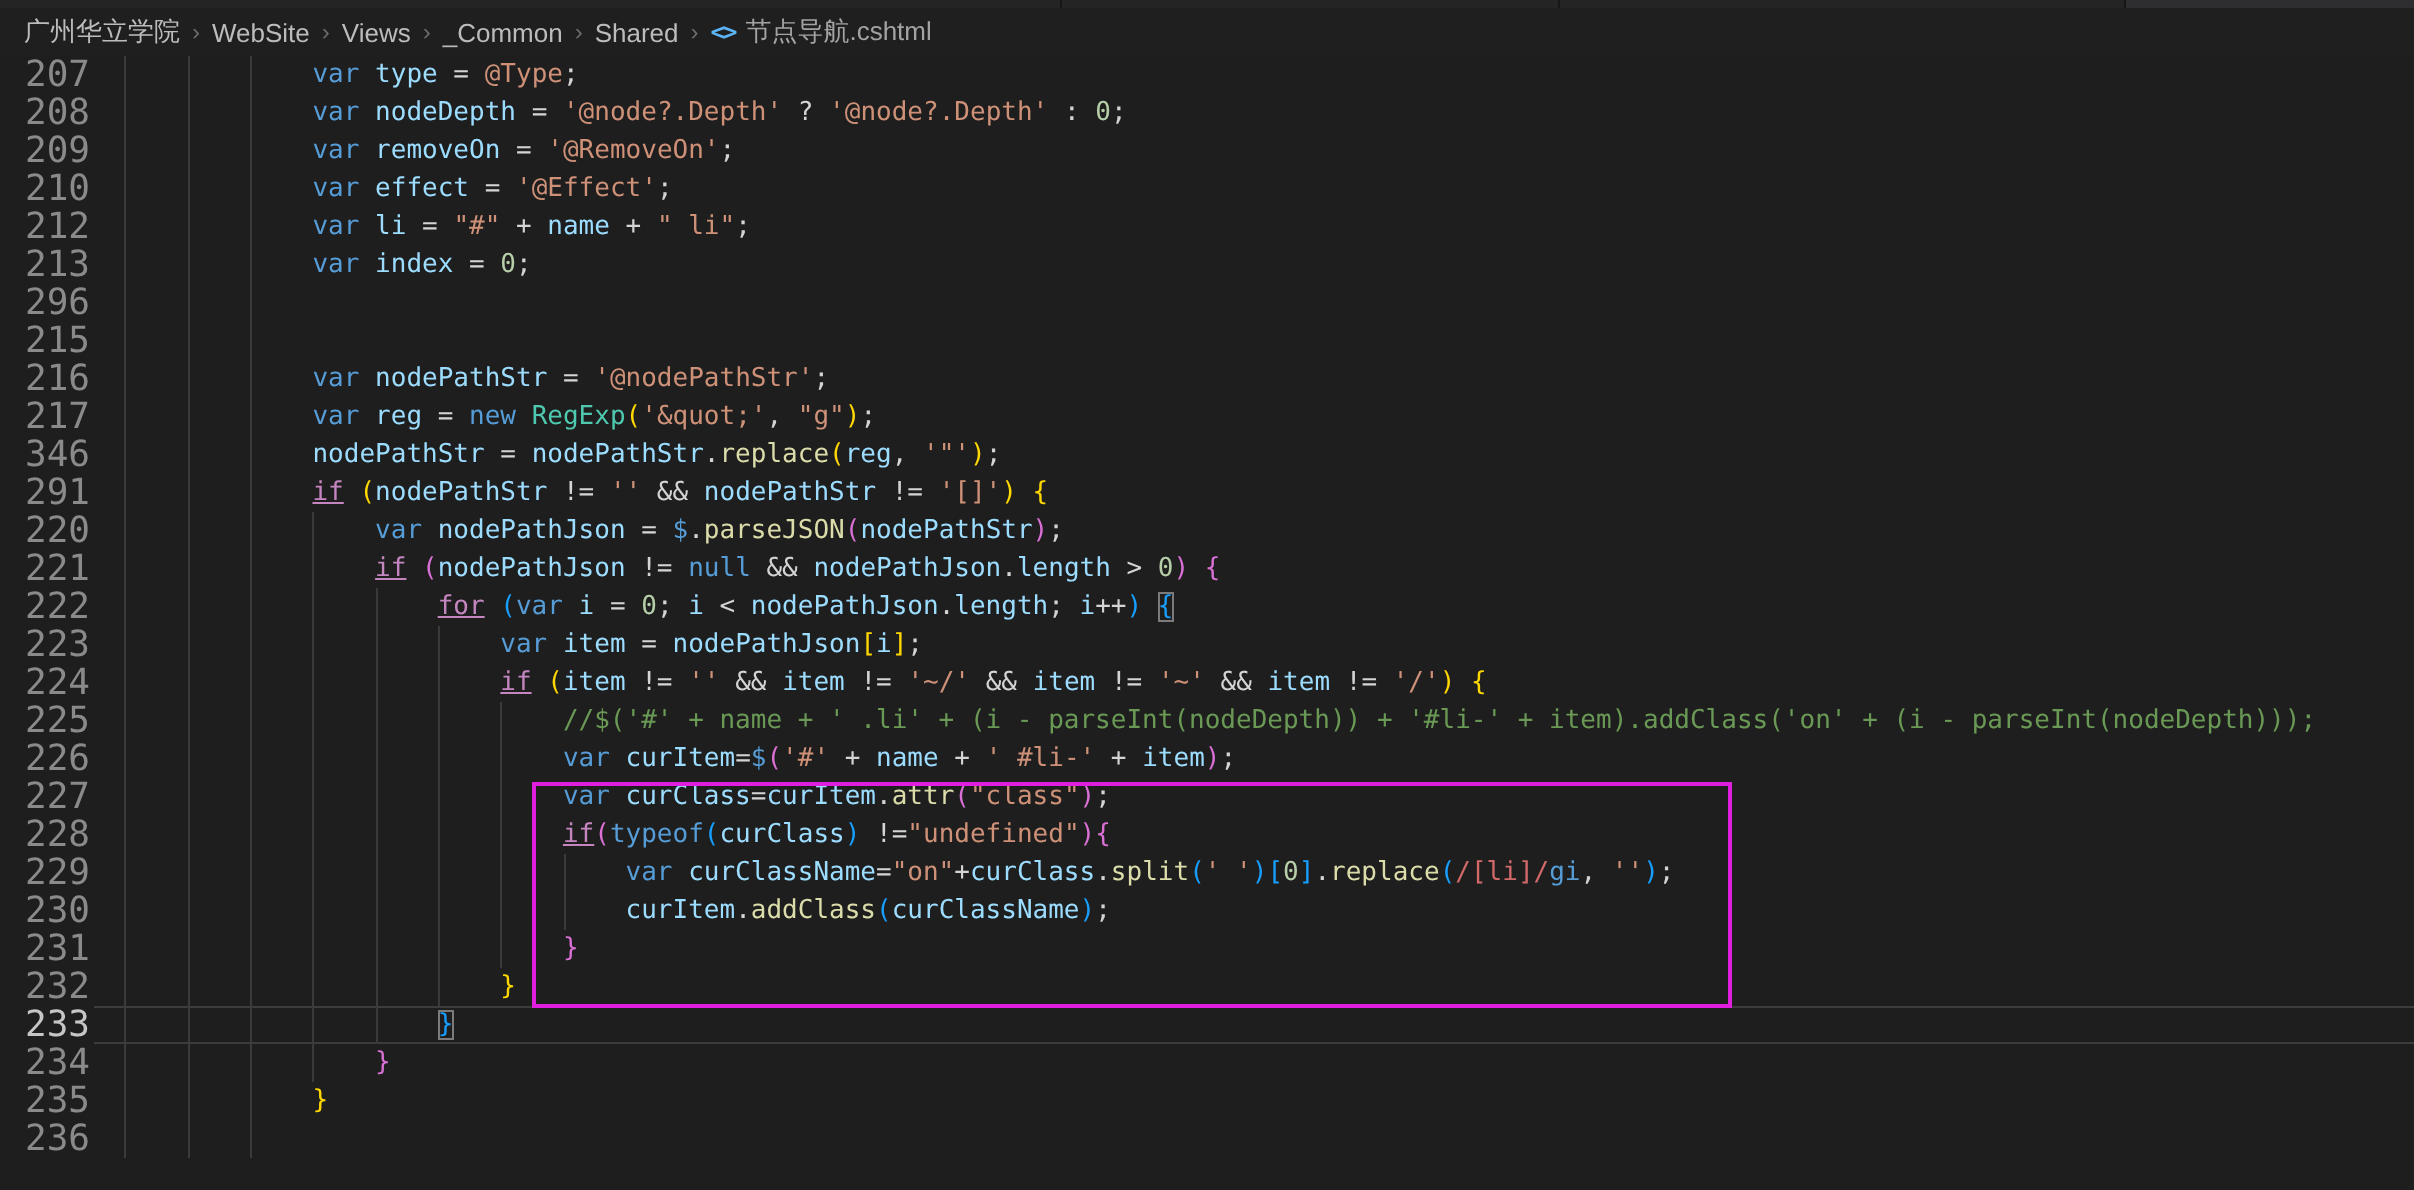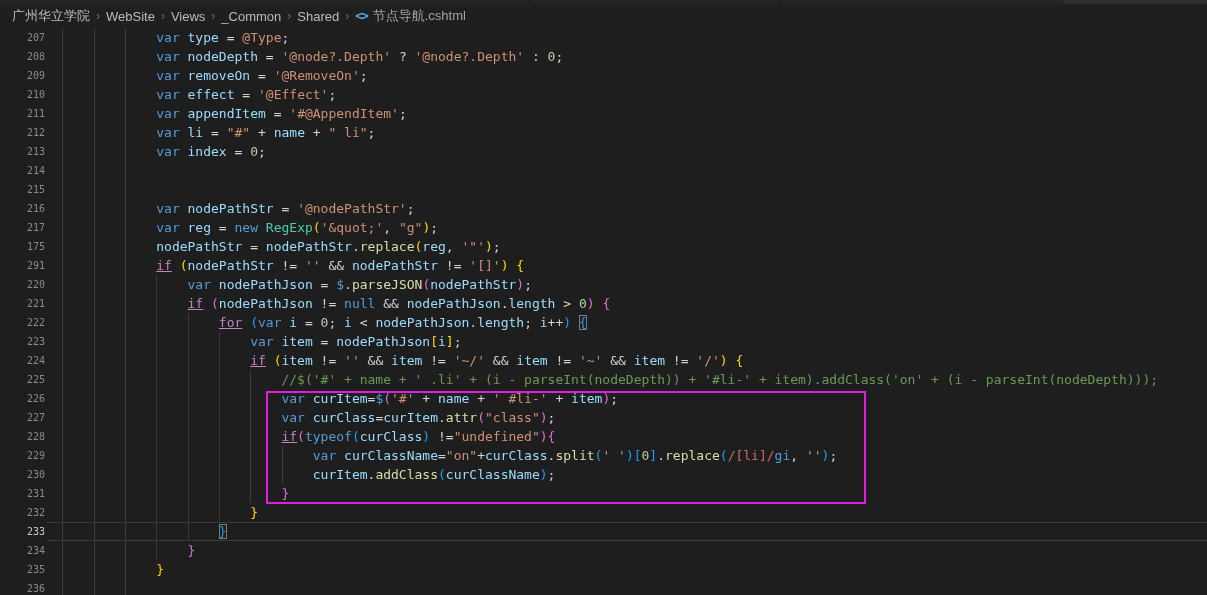--- a/index.html
+++ b/index.html
@@ -19,21 +19,21 @@
   .crumb-sep{color:#6d6d6d;margin:0 6px;font-size:12px;}
   .file-icon{color:#5cb3f5;font-family:"DejaVu Sans Mono",monospace;font-weight:bold;
     font-size:12px;letter-spacing:-1px;margin-right:5px;}
   .crumb-file{color:#a3a3a3;cursor:pointer;}
 
   
   .editor{position:absolute;left:0;top:28px;width:1207px;height:567px;background:#1e1e1e;
     font-family:"DejaVu Sans Mono","DejaVu Sans",monospace;font-size:13px;line-height:19px;}
   .row{position:relative;height:19px;width:1207px;}
   .lnum{position:absolute;left:0;top:0;width:45px;text-align:right;color:#8a8a8a;
-    font-size:10px;line-height:19px;}
+    font-size:18px;line-height:19px;}
   .row.active .lnum{color:#c6c6c6;}
   .row.active .linehl{position:absolute;left:47px;right:0;top:0;height:17px;
     border-top:1px solid #3c3c3c;border-bottom:1px solid #3c3c3c;pointer-events:none;}
   .guide{position:absolute;top:0;width:1px;height:19px;background:#3a3a3a;}
   pre.codeline{position:absolute;left:31px;top:0;margin:0;white-space:pre;
     font-family:inherit;font-size:13px;line-height:19px;color:#d4d4d4;}
 
   
   .tok-kw{color:#569cd6;}   
   .tok-ct{color:#c586c0;text-decoration:underline;}   
@@ -106,42 +106,35 @@
         <div class="guide" style="left: 62.3px;"></div>
         <div class="guide" style="left: 93.6px;"></div>
         <div class="guide" style="left: 124.9px;"></div>
         <div class="lnum">210</div>
         <pre class="codeline">                <span class="tok-kw">var</span><span class="tok-op"> </span><span class="tok-vr">effect</span><span class="tok-op"> = </span><span class="tok-st">'@Effect'</span><span class="tok-op">;</span></pre>
       </div>
       <div class="row">
         <div class="guide" style="left: 62.3px;"></div>
         <div class="guide" style="left: 93.6px;"></div>
         <div class="guide" style="left: 124.9px;"></div>
-        <div class="lnum">211</div>
-        <pre class="codeline">                <span class="tok-kw">var</span><span class="tok-op"> </span><span class="tok-vr">appendItem</span><span class="tok-op"> = </span><span class="tok-st">'#@AppendItem'</span><span class="tok-op">;</span></pre>
-      </div>
-      <div class="row">
-        <div class="guide" style="left: 62.3px;"></div>
-        <div class="guide" style="left: 93.6px;"></div>
-        <div class="guide" style="left: 124.9px;"></div>
         <div class="lnum">212</div>
         <pre class="codeline">                <span class="tok-kw">var</span><span class="tok-op"> </span><span class="tok-vr">li</span><span class="tok-op"> = </span><span class="tok-st">"#"</span><span class="tok-op"> + </span><span class="tok-vr">name</span><span class="tok-op"> + </span><span class="tok-st">" li"</span><span class="tok-op">;</span></pre>
       </div>
       <div class="row">
         <div class="guide" style="left: 62.3px;"></div>
         <div class="guide" style="left: 93.6px;"></div>
         <div class="guide" style="left: 124.9px;"></div>
         <div class="lnum">213</div>
         <pre class="codeline">                <span class="tok-kw">var</span><span class="tok-op"> </span><span class="tok-vr">index</span><span class="tok-op"> = </span><span class="tok-nu">0</span><span class="tok-op">;</span></pre>
       </div>
       <div class="row">
         <div class="guide" style="left: 62.3px;"></div>
         <div class="guide" style="left: 93.6px;"></div>
         <div class="guide" style="left: 124.9px;"></div>
-        <div class="lnum">214</div>
+        <div class="lnum">296</div>
         <pre class="codeline">                </pre>
       </div>
       <div class="row">
         <div class="guide" style="left: 62.3px;"></div>
         <div class="guide" style="left: 93.6px;"></div>
         <div class="guide" style="left: 124.9px;"></div>
         <div class="lnum">215</div>
       </div>
       <div class="row">
         <div class="guide" style="left: 62.3px;"></div>
@@ -154,21 +147,21 @@
         <div class="guide" style="left: 62.3px;"></div>
         <div class="guide" style="left: 93.6px;"></div>
         <div class="guide" style="left: 124.9px;"></div>
         <div class="lnum">217</div>
         <pre class="codeline">                <span class="tok-kw">var</span><span class="tok-op"> </span><span class="tok-vr">reg</span><span class="tok-op"> = </span><span class="tok-kw">new</span><span class="tok-op"> </span><span class="tok-cl">RegExp</span><span class="tok-b1">(</span><span class="tok-st">'&amp;quot;'</span><span class="tok-op">, </span><span class="tok-st">"g"</span><span class="tok-b1">)</span><span class="tok-op">;</span></pre>
       </div>
       <div class="row">
         <div class="guide" style="left: 62.3px;"></div>
         <div class="guide" style="left: 93.6px;"></div>
         <div class="guide" style="left: 124.9px;"></div>
-        <div class="lnum">175</div>
+        <div class="lnum">346</div>
         <pre class="codeline">                <span class="tok-vr">nodePathStr</span><span class="tok-op"> = </span><span class="tok-vr">nodePathStr</span><span class="tok-op">.</span><span class="tok-fn">replace</span><span class="tok-b1">(</span><span class="tok-vr">reg</span><span class="tok-op">, </span><span class="tok-st">'"'</span><span class="tok-b1">)</span><span class="tok-op">;</span></pre>
       </div>
       <div class="row">
         <div class="guide" style="left: 62.3px;"></div>
         <div class="guide" style="left: 93.6px;"></div>
         <div class="guide" style="left: 124.9px;"></div>
         <div class="lnum">291</div>
         <pre class="codeline">                <span class="tok-ct">if</span><span class="tok-op"> </span><span class="tok-b1">(</span><span class="tok-vr">nodePathStr</span><span class="tok-op"> != </span><span class="tok-st">''</span><span class="tok-op"> &amp;&amp; </span><span class="tok-vr">nodePathStr</span><span class="tok-op"> != </span><span class="tok-st">'[]'</span><span class="tok-b1">)</span><span class="tok-op"> </span><span class="tok-b1">{</span></pre>
       </div>
       <div class="row">

